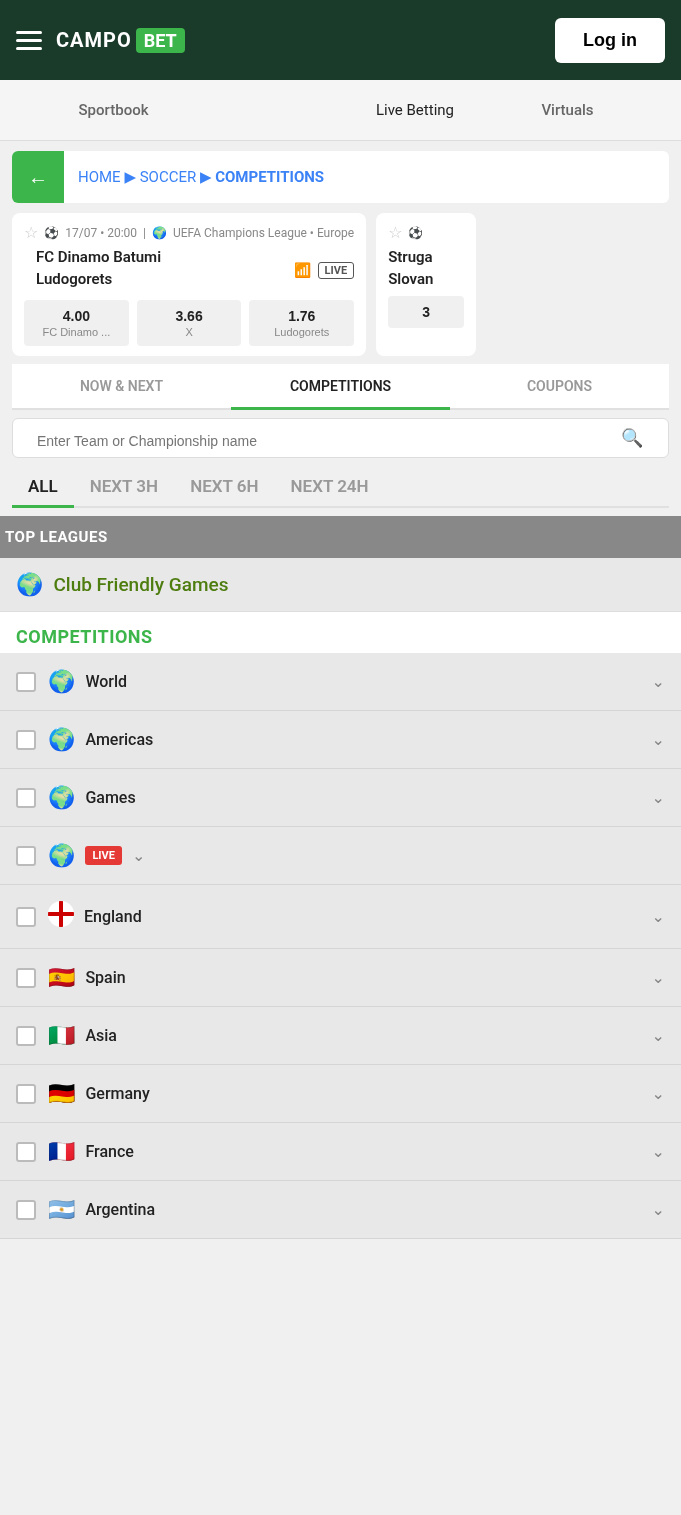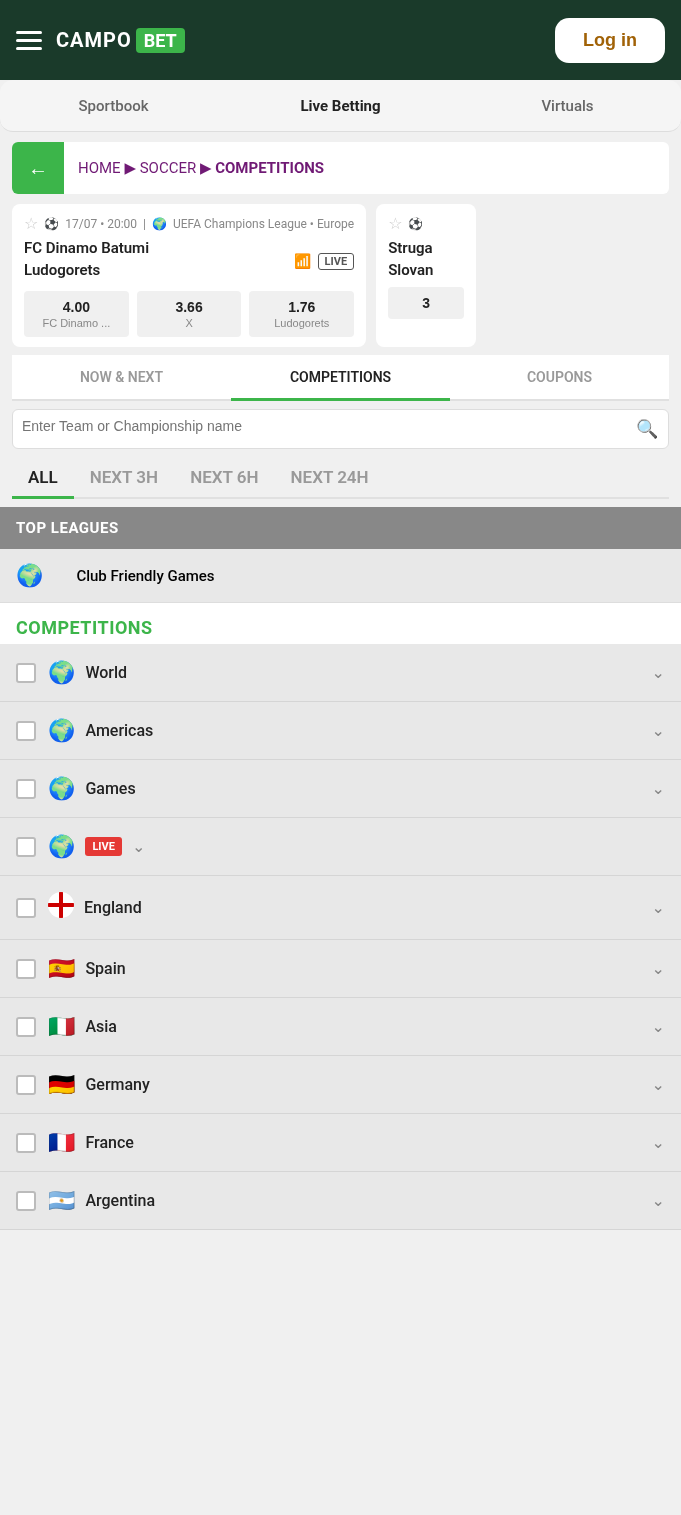--- a/index.html
+++ b/index.html
@@ -53,50 +53,50 @@
     .logo-bet {
       background: #3cb54a;
       color: white;
       font-size: 18px;
       font-weight: 700;
       padding: 2px 8px;
       border-radius: 4px;
     }
     .login-btn {
       background: white;
-      color: #a16207;
+      color: #000000;
       border: none;
-      border-radius: 14px;
+      border-radius: 6px;
       padding: 12px 28px;
       font-size: 18px;
       font-weight: 700;
       cursor: pointer;
     }
 
     
     .nav-bar {
       background: #f5f5f5;
       display: flex;
       align-items: center;
       border-bottom: 1px solid #ddd;
-      height: 52px;
-      border-radius: 13px;
+      height: 61px;
     }
     .nav-item {
       flex: 1;
       text-align: center;
       font-size: 15px;
       color: #666;
       padding: 16px 0;
       cursor: pointer;
       font-weight: 500;
     }
     .nav-item.active {
       color: #222;
-      font-weight: 700;
+      font-weight: 400;
+      text-align: right;
     }
 
     
     .breadcrumb-bar {
       display: flex;
       align-items: center;
       background: white;
       margin: 10px 12px;
       border-radius: 6px;
       overflow: hidden;
@@ -109,21 +109,21 @@
       display: flex;
       align-items: center;
       justify-content: center;
       flex-shrink: 0;
       cursor: pointer;
       font-size: 20px;
     }
     .breadcrumb-text {
       padding: 0 14px;
       font-size: 15px;
-      color: #701a75;
+      color: #3b82f6;
     }
     .breadcrumb-text strong {
       font-weight: 700;
     }
 
     
     .match-slider {
       display: flex;
       overflow-x: auto;
       margin: 0 12px 8px;
@@ -152,20 +152,21 @@
     }
     .match-teams {
       font-size: 15px;
       font-weight: 600;
       color: #222;
       margin-bottom: 4px;
     }
     .match-teams-row {
       display: flex;
       justify-content: space-between;
+      margin-left: 12px;
     }
     .live-badge {
       display: flex;
       align-items: center;
       gap: 6px;
     }
     .signal-icon {
       font-size: 14px;
       color: #555;
     }
@@ -232,24 +233,24 @@
       left: 0;
       right: 0;
       height: 3px;
       background: #3cb54a;
     }
 
     
     .search-bar {
       background: white;
       margin: 8px 12px;
-      padding: 8px 9px;
+      padding: 8px 24px;
       border-radius: 6px;
       display: flex;
-      align-items: flex-start;
+      align-items: flex-end;
       border: 1px solid #ddd;
     }
     .search-input {
       flex: 1;
       border: none;
       outline: none;
       font-size: 14px;
       color: #aaa;
       background: transparent;
     }
@@ -288,40 +289,39 @@
       height: 3px;
       background: #3cb54a;
     }
 
     
     .section-header {
       background: #888;
       color: white;
       font-size: 15px;
       font-weight: 700;
-      padding: 12px 16px;
+      padding: 12px 5px;
       letter-spacing: 0.5px;
     }
     .league-item {
       background: #e8e8e8;
       display: flex;
       align-items: center;
       gap: 10px;
       padding: 14px 16px;
       border-bottom: 1px solid #ddd;
       cursor: pointer;
     }
     .league-icon {
       font-size: 22px;
     }
     .league-name {
-      font-size: 15px;
+      font-size: 19px;
       font-weight: 500;
-      color: #000000;
-      margin-left: 23px;
+      color: #4d7c0f;
     }
 
     
     .competitions-header {
       background: white;
       padding: 14px 16px 6px;
     }
     .competitions-title {
       font-size: 18px;
       font-weight: 700;

